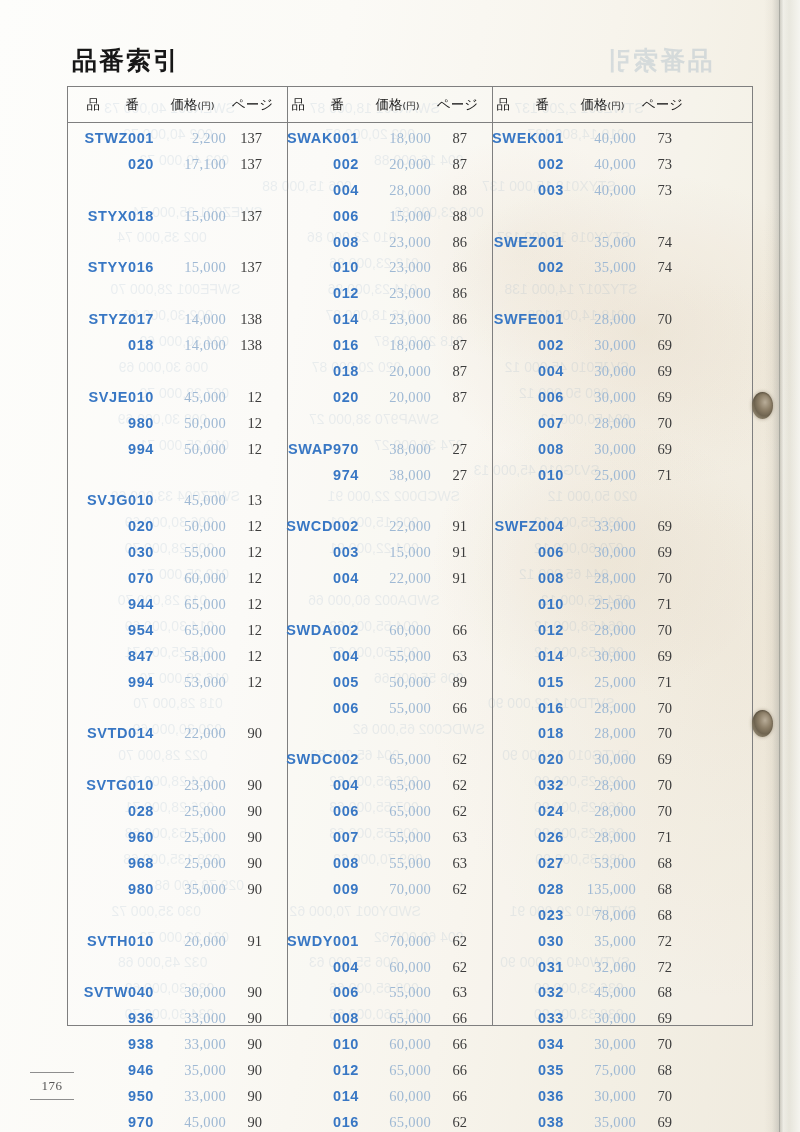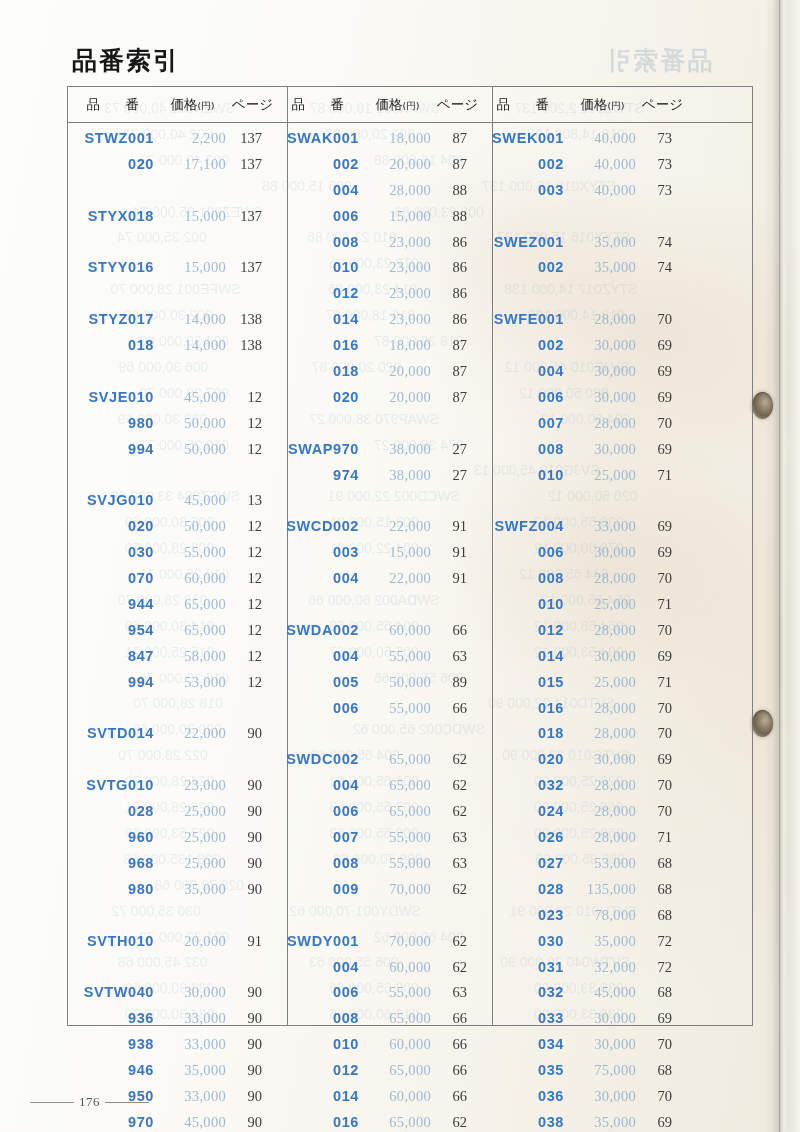--- a/index.html
+++ b/index.html
@@ -151,24 +151,25 @@
     padding-right: 11px;
     box-sizing: border-box;
     font-family: "Liberation Serif", serif;
     font-size: 14.5px;
     color: #3c3c3c;
   }
 
   
   #footer {
     position: absolute;
-    left: 30px; top: 1094px;
+    left: 30px; top: 1072px;
     display: flex;
     align-items: center;
     gap: 5px;
+    flex-direction: column;
   }
   .foot-rule {
     width: 44px; height: 1px;
     background: #8e8e8e;
   }
   #page-number {
     font-family: "Liberation Serif", serif;
     font-size: 13px;
     color: #555;
     letter-spacing: 0.5px;

